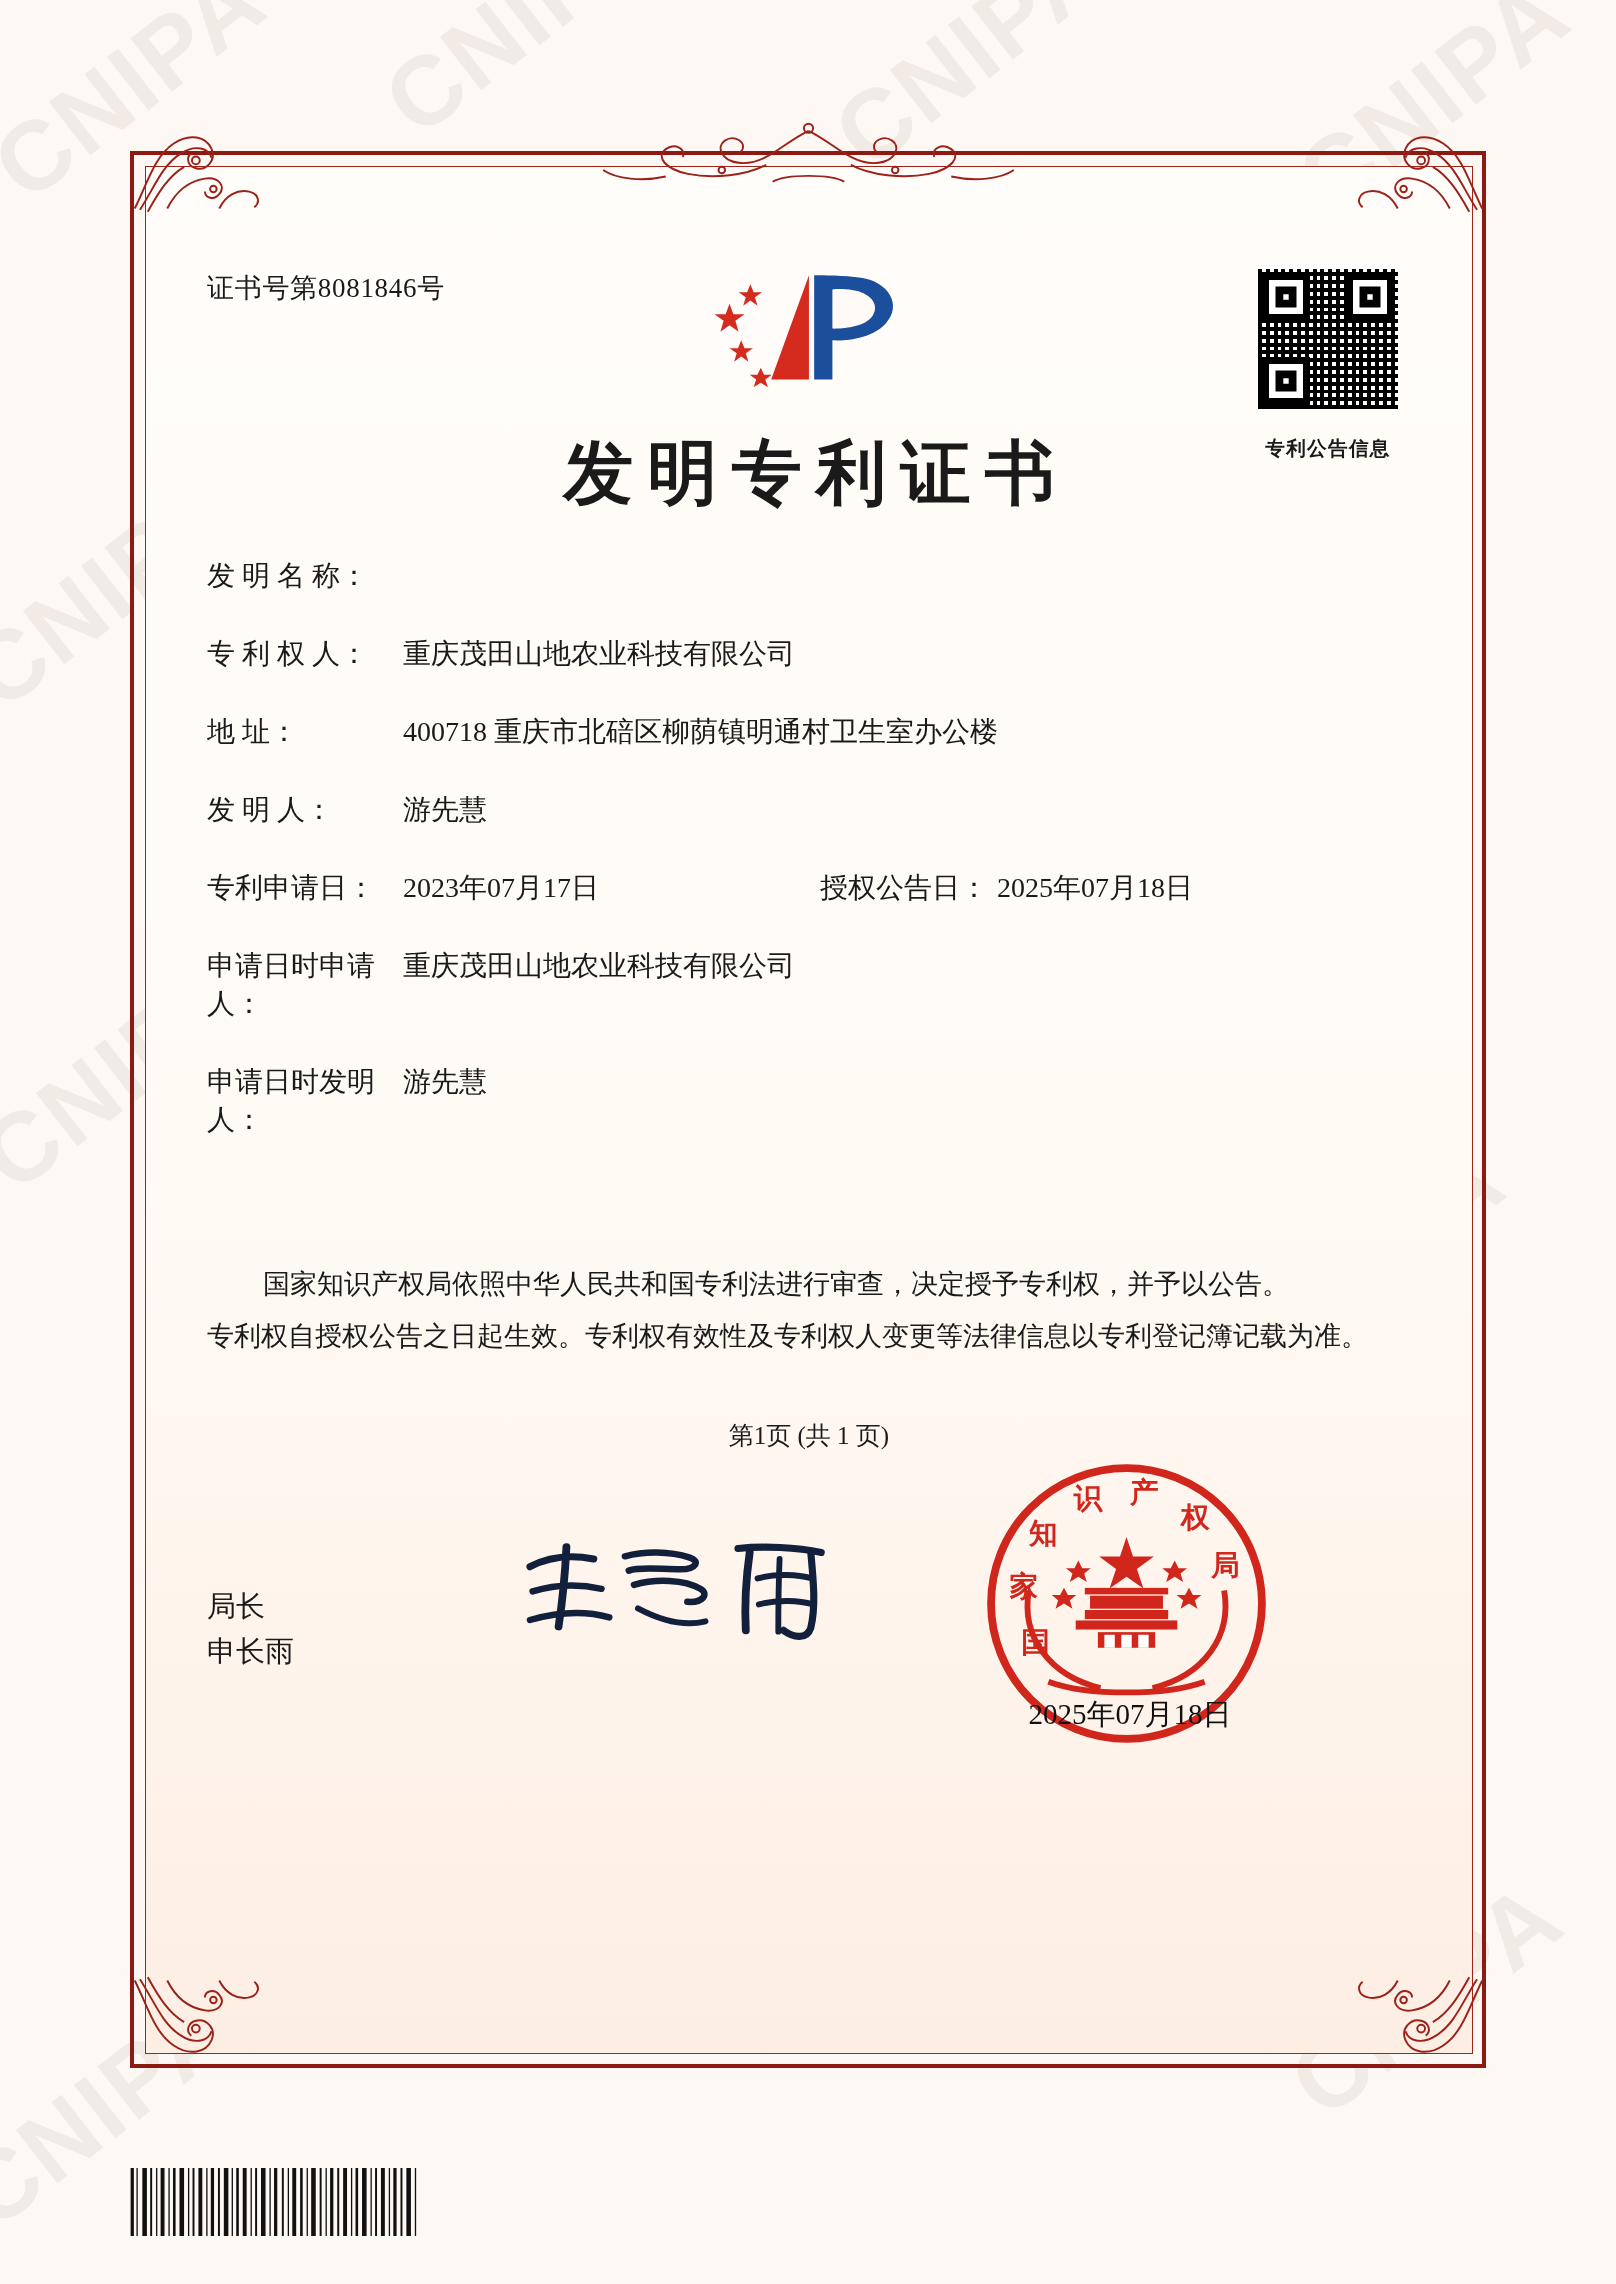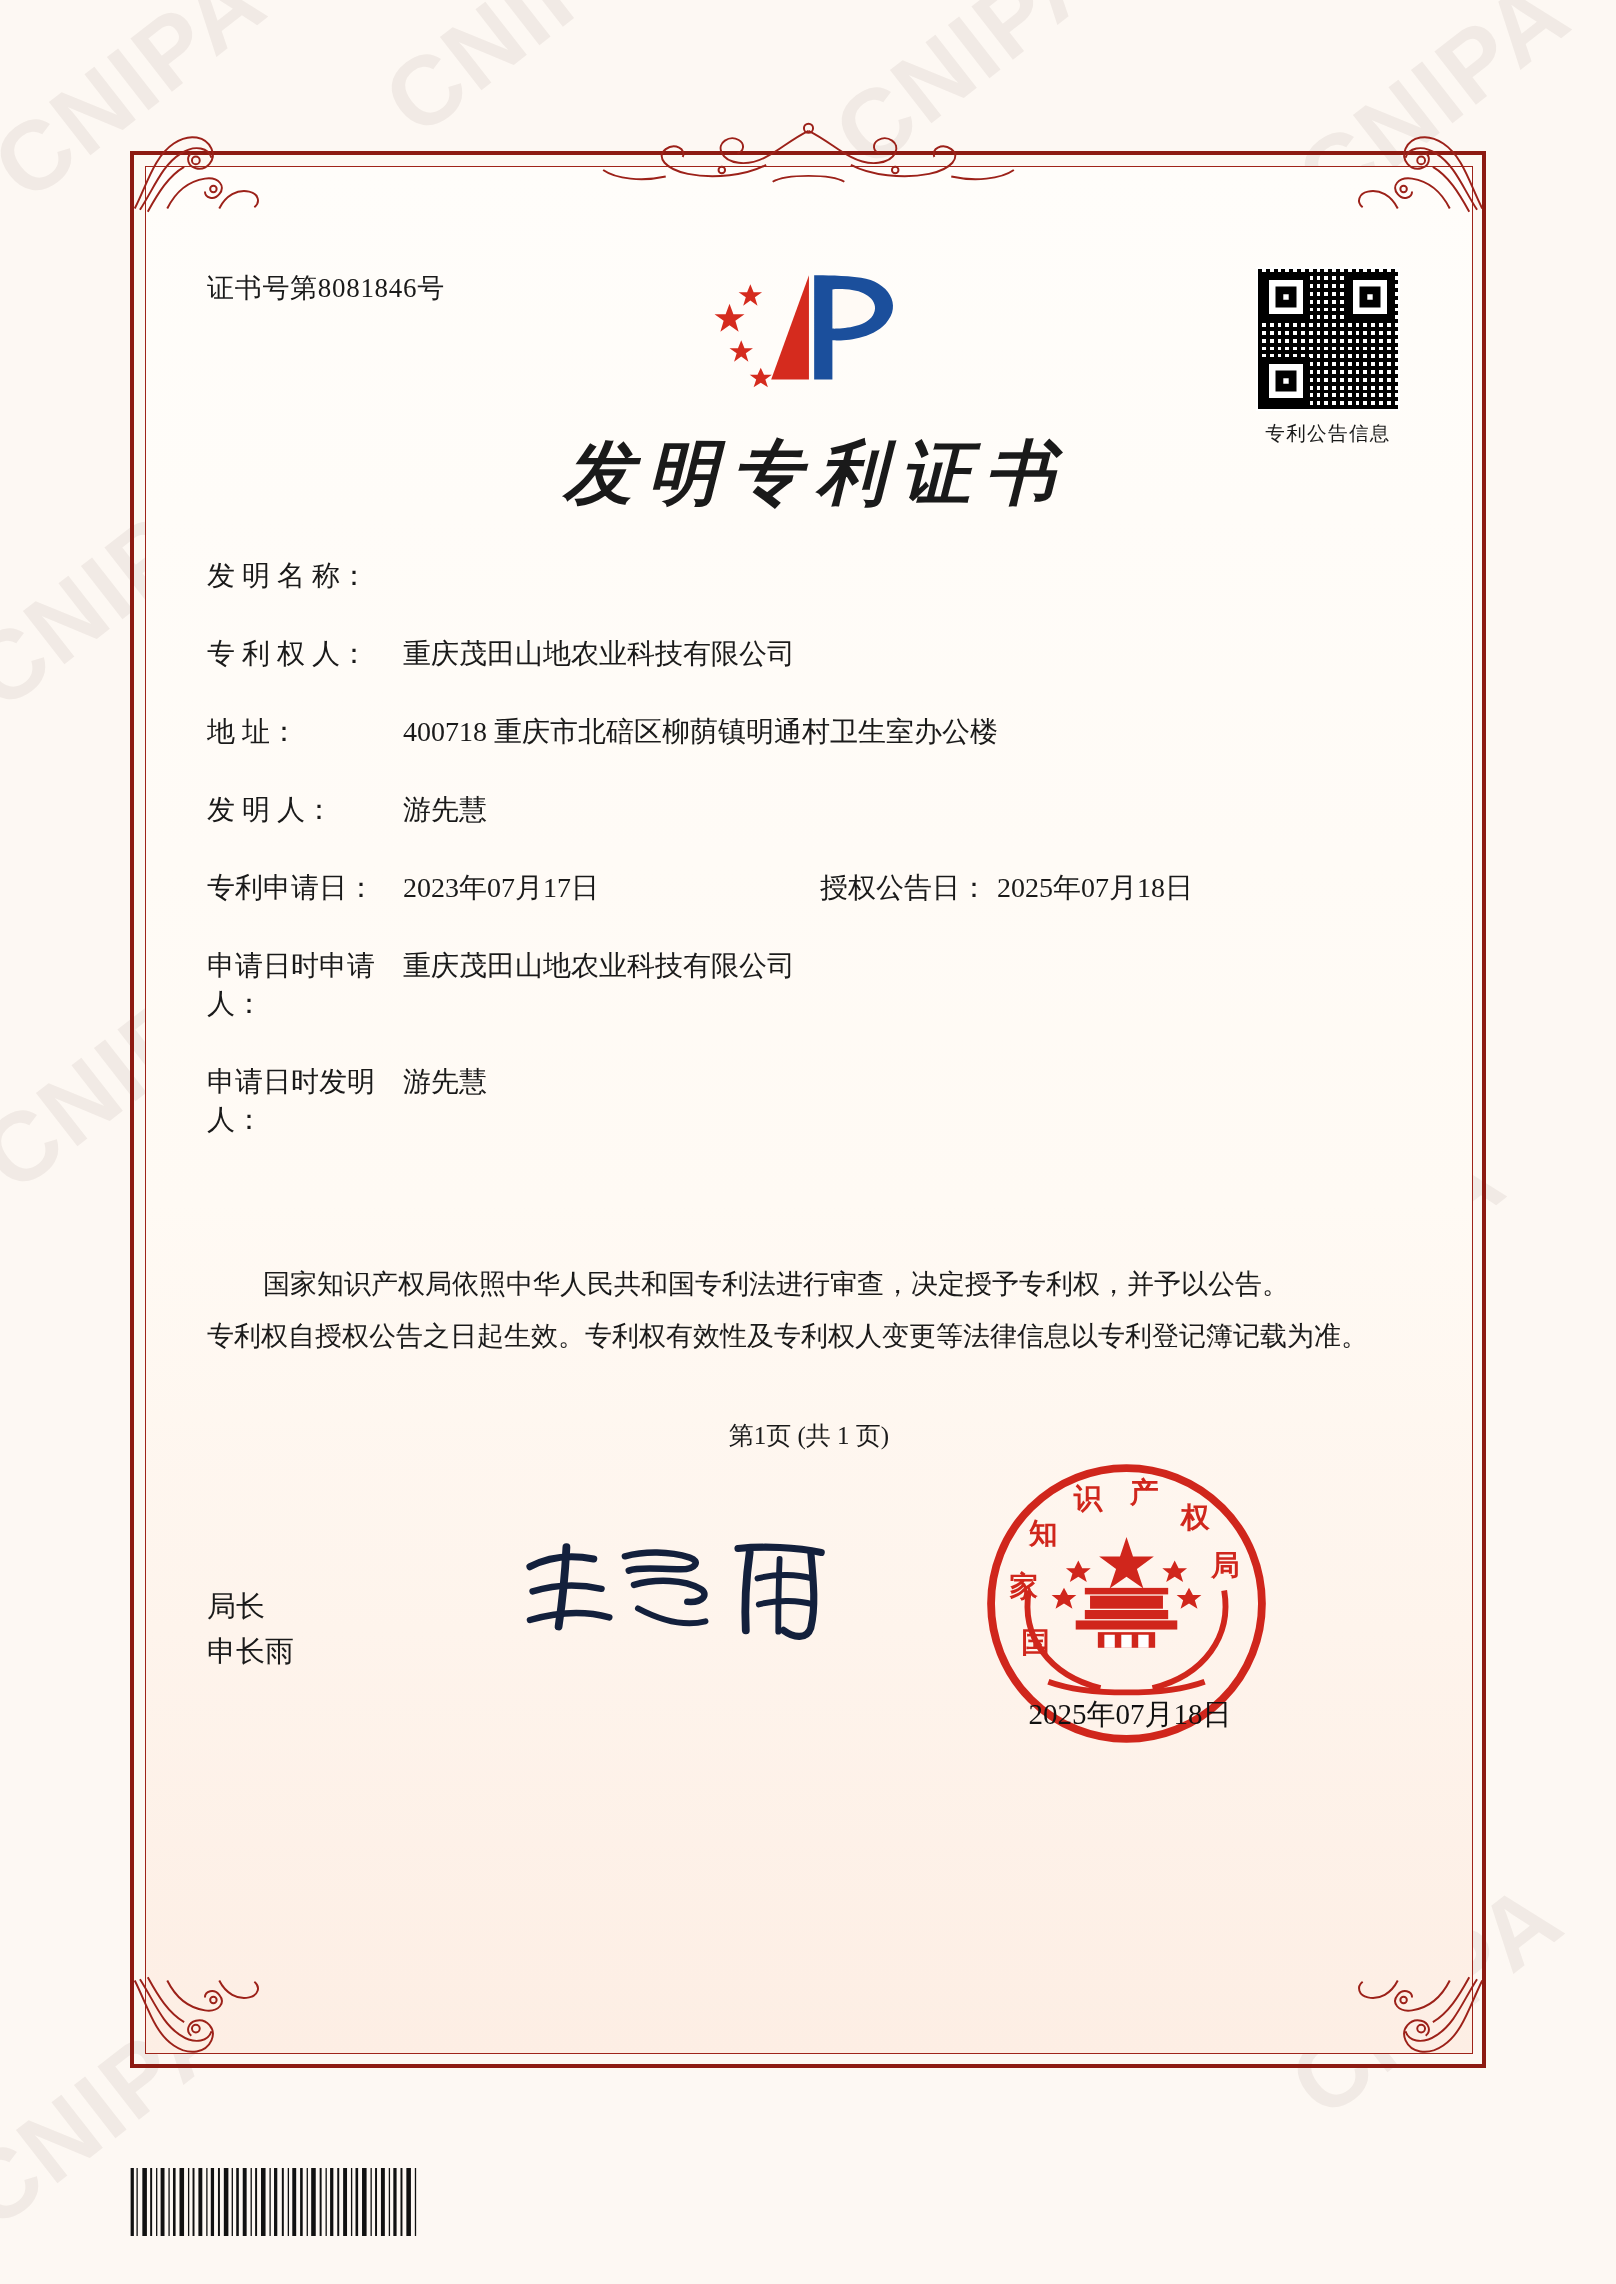--- a/index.html
+++ b/index.html
@@ -139,36 +139,36 @@
     position: absolute;
     width: 34px; height: 34px;
     border: 7.8px solid #000;
     background: #fff;
     box-shadow: inset 0 0 0 6.5px #fff, inset 0 0 0 14.3px #000;
   }
   .qr-img::before { left: 3.9px; top: 3.9px; }
   .qr-img::after  { right: 3.9px; top: 3.9px; }
   .qr-eye3 { left: 3.9px; bottom: 3.9px; }
   .qr-caption {
-    margin-top: 9px;
+    margin-top: 24px;
     font-size: 19.6px;
     letter-spacing: 1.3px;
+    font-weight: bold;
   }
 
   .title {
     position: absolute;
     left: 0; right: 0;
     top: 261px;
     text-align: center;
     font-size: 70px;
     font-weight: 700;
     letter-spacing: 14.3px;
     text-indent: 14.3px;
     font-family: "DejaVu Serif", "Liberation Serif", serif;
-    font-style: italic;
   }
 
   
   .fields {
     position: absolute;
     left: 62px;
     top: 391px;
     width: 1206px;
     font-size: 28px;
   }

